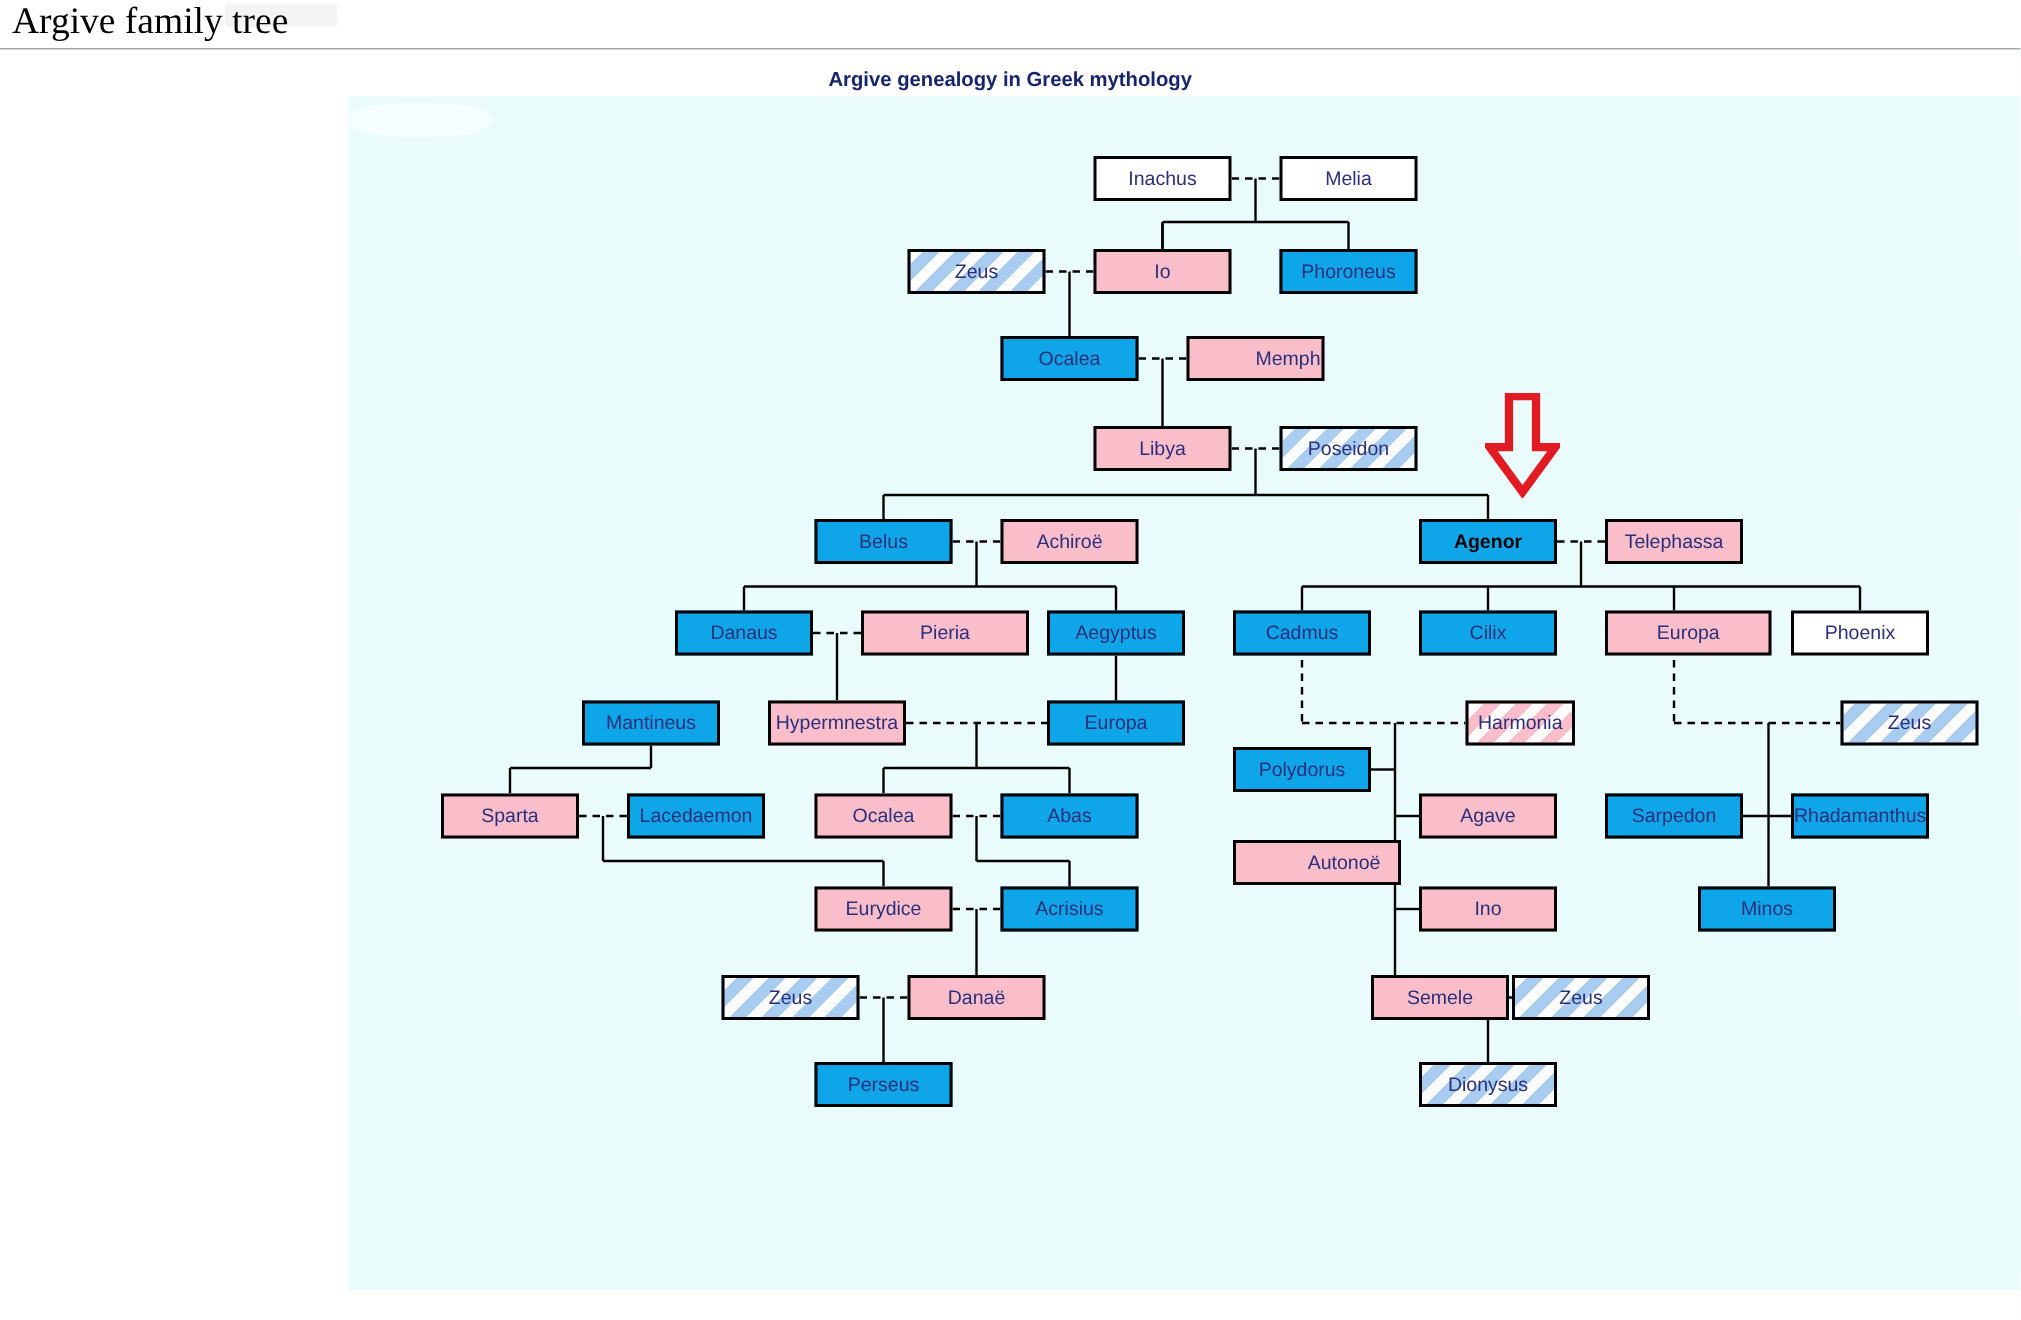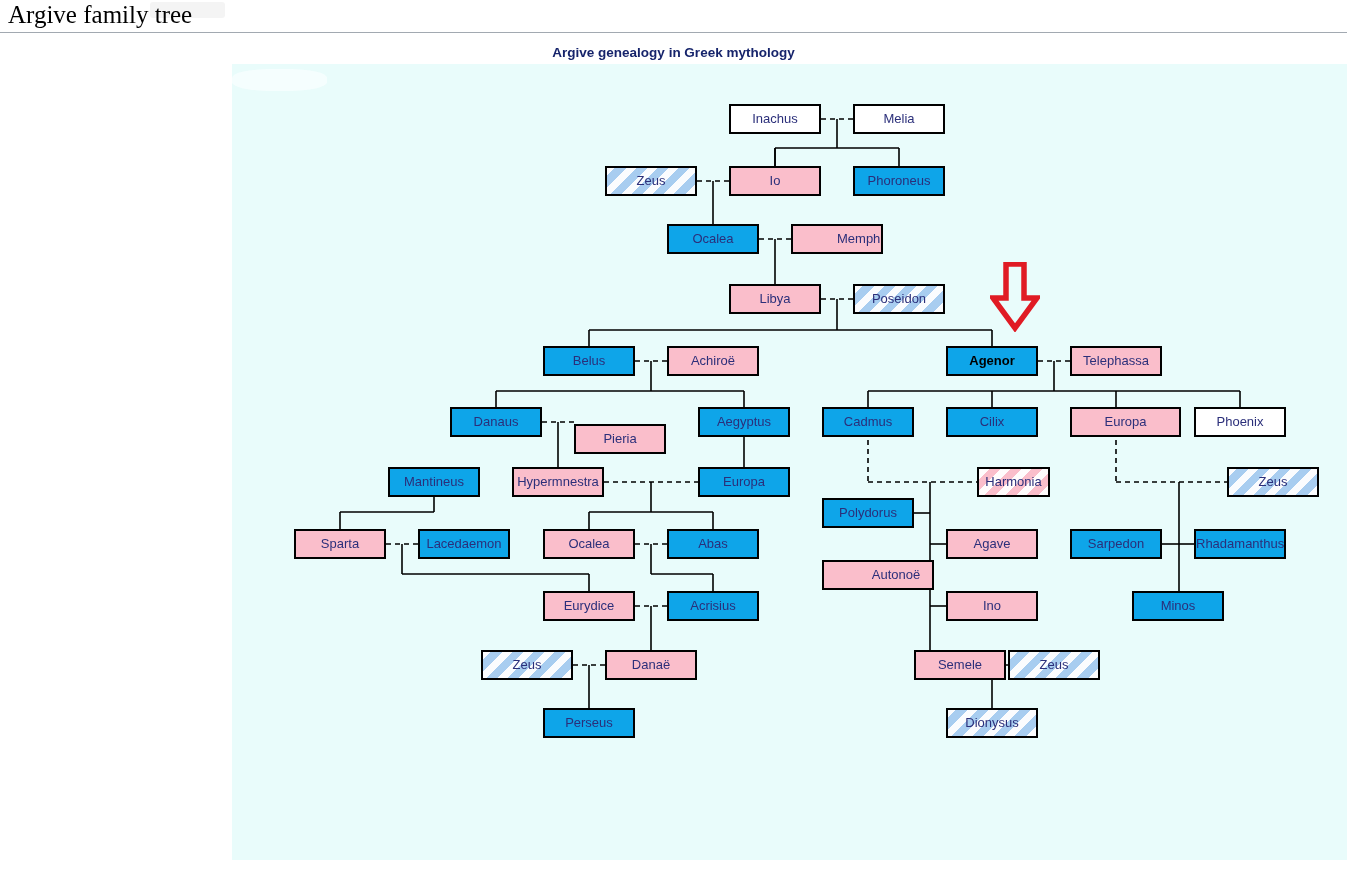--- a/index.html
+++ b/index.html
@@ -282,21 +282,21 @@
       <div class="node male" style="left: 621px; top: 102px; width: 92px;">Phoroneus</div>
       <div class="node male" style="left: 435px; top: 160px; width: 92px;">Ocalea</div>
       <div class="node female" style="left: 559px; top: 160px; width: 92px; padding-left: 44px;">Memphis</div>
       <div class="node female" style="left: 497px; top: 220px; width: 92px;">Libya</div>
       <div class="node deity-male" style="left: 621px; top: 220px; width: 92px;">Poseidon</div>
       <div class="node male" style="left: 311px; top: 282px; width: 92px;">Belus</div>
       <div class="node female" style="left: 435px; top: 282px; width: 92px;">Achiroë</div>
       <div class="node male highlight" style="left: 714px; top: 282px; width: 92px;">Agenor</div>
       <div class="node female" style="left: 838px; top: 282px; width: 92px;">Telephassa</div>
       <div class="node male" style="left: 218px; top: 343px; width: 92px;">Danaus</div>
-      <div class="node female" style="left: 342px; top: 360px; width: 92px;">Pieria</div>
+      <div class="node female" style="left: 342px; top: 343px; width: 112px;">Pieria</div>
       <div class="node male" style="left: 466px; top: 343px; width: 92px;">Aegyptus</div>
       <div class="node male" style="left: 590px; top: 343px; width: 92px;">Cadmus</div>
       <div class="node male" style="left: 714px; top: 343px; width: 92px;">Cilix</div>
       <div class="node female" style="left: 838px; top: 343px; width: 111px;">Europa</div>
       <div class="node plain" style="left: 962px; top: 343px; width: 92px;">Phoenix</div>
       <div class="node male" style="left: 156px; top: 403px; width: 92px;">Mantineus</div>
       <div class="node female" style="left: 280px; top: 403px; width: 92px;">Hypermnestra</div>
       <div class="node male" style="left: 466px; top: 403px; width: 92px;">Europa</div>
       <div class="node deity-female" style="left: 745px; top: 403px; width: 73px;">Harmonia</div>
       <div class="node deity-male" style="left: 995px; top: 403px; width: 92px;">Zeus</div>

